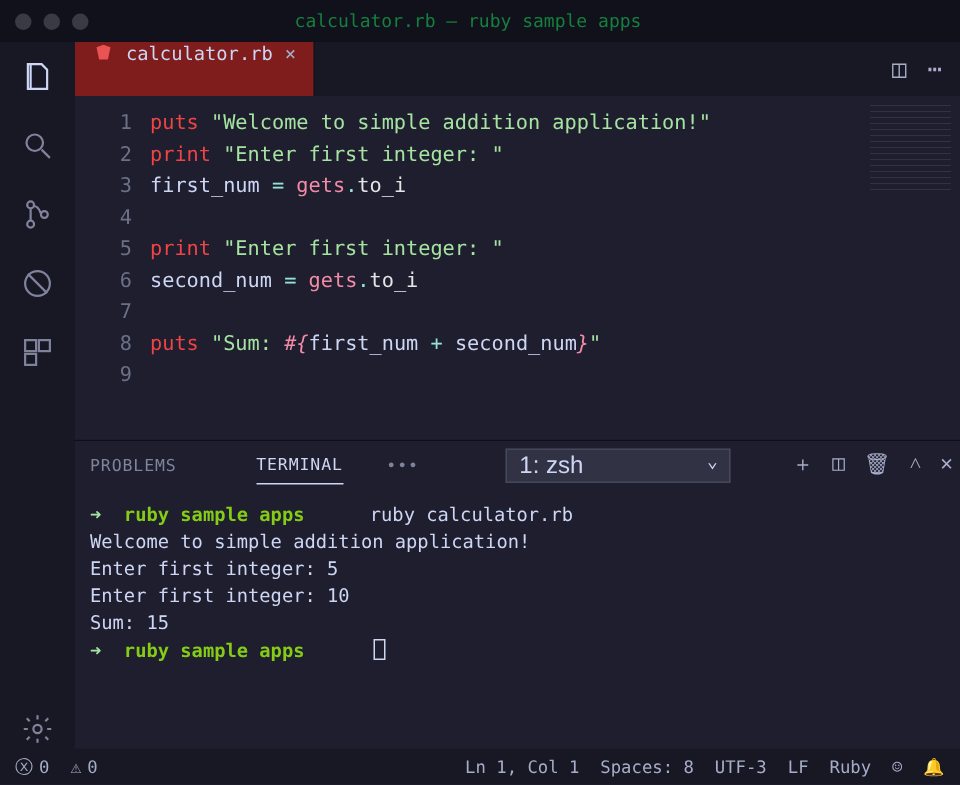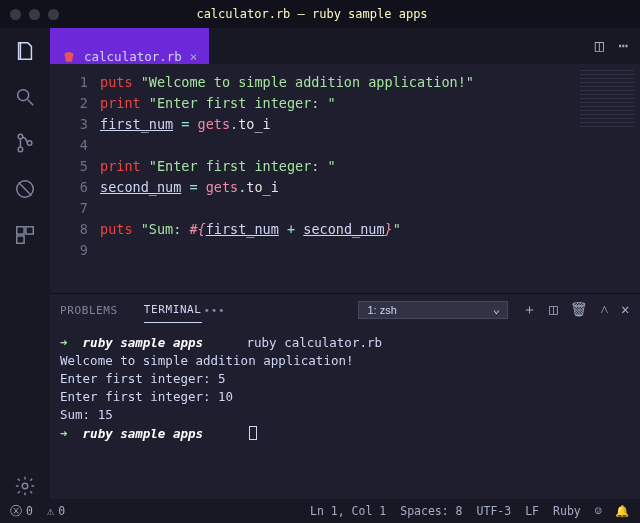--- a/index.html
+++ b/index.html
@@ -24,21 +24,21 @@
   }
   .traffic { display: flex; gap: 8px; }
   .traffic span {
     width: 11px; height: 11px; border-radius: 50%;
     background: #3a3a44;
   }
   .title-text {
     position: absolute; left: 0; right: 16px;
     text-align: center;
     font-size: 12px;
-    color: #fef9c3;
+    color: #15803d;
     pointer-events: none;
   }
   
   .main-row { flex: 1 1 auto; display: flex; min-height: 0; }
   
   .activitybar {
     width: 50px;
     background: #181825;
     display: flex;
     flex-direction: column;
@@ -58,23 +58,23 @@
   
   .editor-col { flex: 1; display: flex; flex-direction: column; min-width: 0; }
   
   .tabbar {
     height: 36px;
     background: #181825;
     display: flex;
     align-items: stretch;
   }
   .tab {
-    display: flex; align-items: flex-end;
+    display: flex; align-items: flex-start;
     padding: 0 12px;
-    background: #6d28d9;
+    background: #7f1d1d;
     gap: 8px;
     font-size: 12.5px;
     color: #cdd6f4;
     border-right: 1px solid #11111b;
     cursor: pointer;
   }
   .tab .dirty-close { color: #a6adc8; cursor: pointer; }
   .ruby-icon {
     width: 14px; height: 14px;
     color: #e95353;
@@ -107,21 +107,21 @@
   }
   .code {
     flex: 1;
     padding: 8px 0;
     font-size: 13.5px;
     line-height: 21px;
     white-space: pre;
   }
   .tok-kw   { color: #ef4444; }
   .tok-str  { color: #a6e3a1; }
-  .tok-var  { color: #cdd6f4; text-decoration: underline; }
+  .tok-var  { color: #cdd6f4; }
   .tok-op   { color: #94e2d5; }
   .tok-call { color: #e5e5e5; }
   .tok-obj  { color: #f38ba8; }
   .tok-int  { color: #f38ba8; font-style: italic; }
   .minimap {
     position: absolute; top: 6px; right: 6px;
     width: 54px; height: 60px;
     background: repeating-linear-gradient(
       to bottom,
       rgba(205,214,244,0.18) 0 1px,
@@ -136,32 +136,32 @@
     background: #1e1e2e;
     border-top: 1px solid #0e0e17;
     display: flex;
     flex-direction: column;
   }
   .panel-tabs {
     height: 32px;
     display: flex;
     align-items: center;
     padding: 0 10px;
-    gap: 2px;
+    gap: 29px;
     font-size: 11px;
     letter-spacing: 0.6px;
     color: #7f849c;
   }
   .panel-tab { cursor: pointer; padding: 6px 0; }
   .panel-tab.active { color: #cdd6f4; border-bottom: 1px solid #cdd6f4; margin-left: 24px; }
   .panel-tabs .grow { flex: 1; }
   .panel-select {
     background: #313244; color: #cdd6f4;
     border: 1px solid #45475a;
-    font-size: 11px; padding: 2px 26px 2px 8px;
+    font-size: 16px; padding: 2px 26px 2px 8px;
     width: 150px;
     appearance: none;
     position: relative;
   }
   .select-wrap { position: relative; }
   .select-wrap::after {
     content: "⌄";
     position: absolute; right: 8px; top: 1px;
     color: #cdd6f4; font-size: 12px; pointer-events: none;
   }
@@ -170,21 +170,21 @@
   .terminal {
     flex: 1;
     padding: 8px 10px;
     font-size: 12.5px;
     line-height: 18px;
     color: #cdd6f4;
     white-space: pre;
     overflow: hidden;
   }
   .t-arrow { color: #a6e3a1; font-weight: bold; }
-  .t-cwd   { color: #ffffff; font-weight: bold; font-style: italic; }
+  .t-cwd   { color: #84cc16; font-weight: bold; }
   .t-cmd   { color: #cdd6f4; margin-left: 36px; }
   .t-cursor {
     display: inline-block; width: 8px; height: 14px;
     border: 1px solid #cdd6f4; margin-left: 2px;
     transform: translateY(2px);
   }
   
   .statusbar {
     height: 24px;
     background: #181825;

